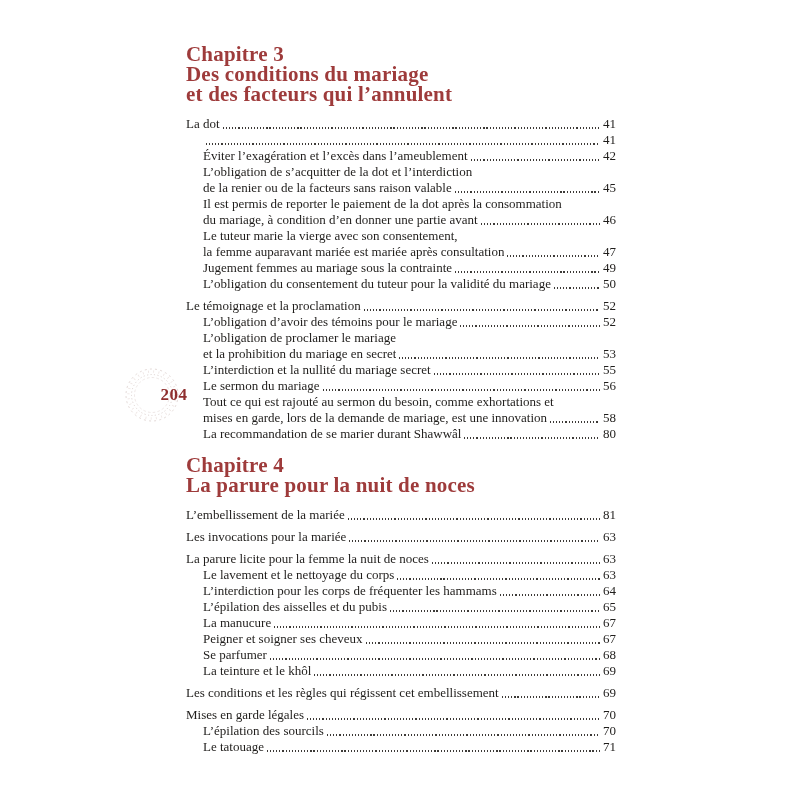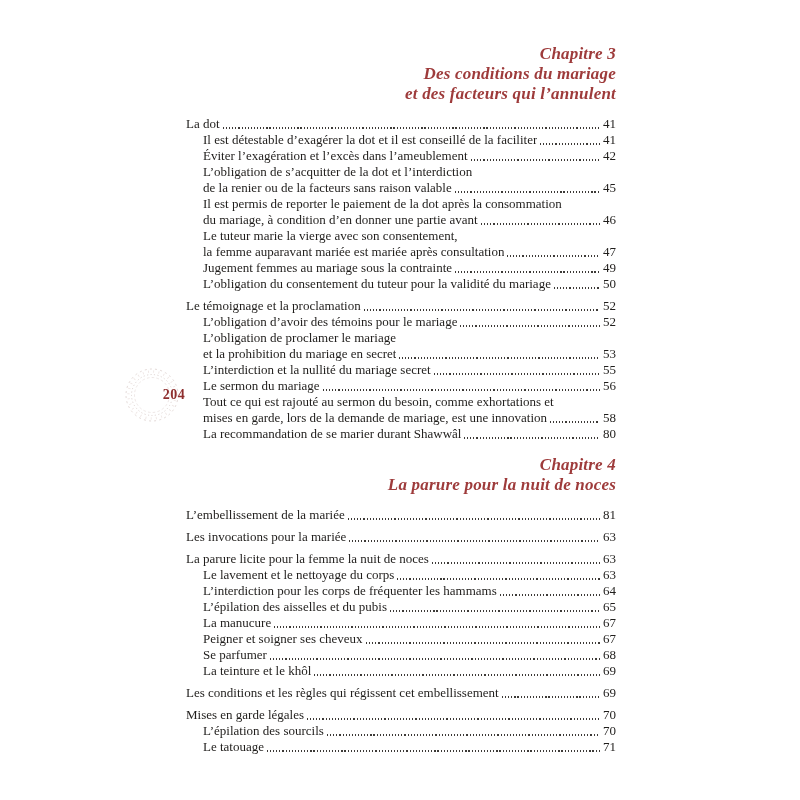--- a/index.html
+++ b/index.html
@@ -21,28 +21,27 @@
     width:800px;height:800px;
     background:#ffffff;
     overflow:hidden;
   }
   .content{
     position:absolute;
     left:186px;top:44px;
     width:430px;
   }
   .chap-head{
-    text-align:right;
+    text-align:left;
     color:var(--heading-color);
     font-weight:bold;
-    font-size:17px;
+    font-size:21px;
     line-height:20px;
     margin:0 0 11px 0;
     letter-spacing:0.2px;
-    font-style:italic;
   }
   section.chapter + section.chapter .chap-head{
     margin-top:13px;
   }
   .toc-list{margin-top:12px;}
   .toc-entry{margin:0;}
   .toc-entry.level-0{margin-top:6px;}
   .toc-list > .toc-entry:first-child{margin-top:0;}
   .toc-entry.level-1 .toc-row{padding-left:17px;}
   .toc-row{
@@ -71,21 +70,21 @@
   }
   .ornament{
     position:absolute;
     left:124px;top:367px;
     width:56px;height:56px;
     display:flex;align-items:center;justify-content:center;
   }
   .ornament svg{position:absolute;left:0;top:0;}
   .ornament .pagenum{
     position:relative;
-    font-size:14px;
+    font-size:17px;
     font-weight:bold;
     color:var(--ornament-number-color);
     letter-spacing:0.5px;
     margin-left:44px;
   }
 </style>
 </head>
 <body>
 
 <div class="page">
@@ -113,21 +112,20 @@
       <div class="toc-list">
           <div class="toc-entry level-0">
             <div class="toc-row">
               <span class="t">La dot</span>
               <span class="leader"></span>
               <span class="pg">41</span>
             </div>
           </div>
           <div class="toc-entry level-1">
             <div class="toc-row">
-              <span class="t">Il est détestable d’exagérer la dot et il est conseillé de la faciliter</span>
               <span class="leader"></span>
               <span class="pg">41</span>
             </div>
           </div>
           <div class="toc-entry level-1">
             <div class="toc-row">
               <span class="t">Éviter l’exagération et l’excès dans l’ameublement</span>
               <span class="leader"></span>
               <span class="pg">42</span>
             </div>

